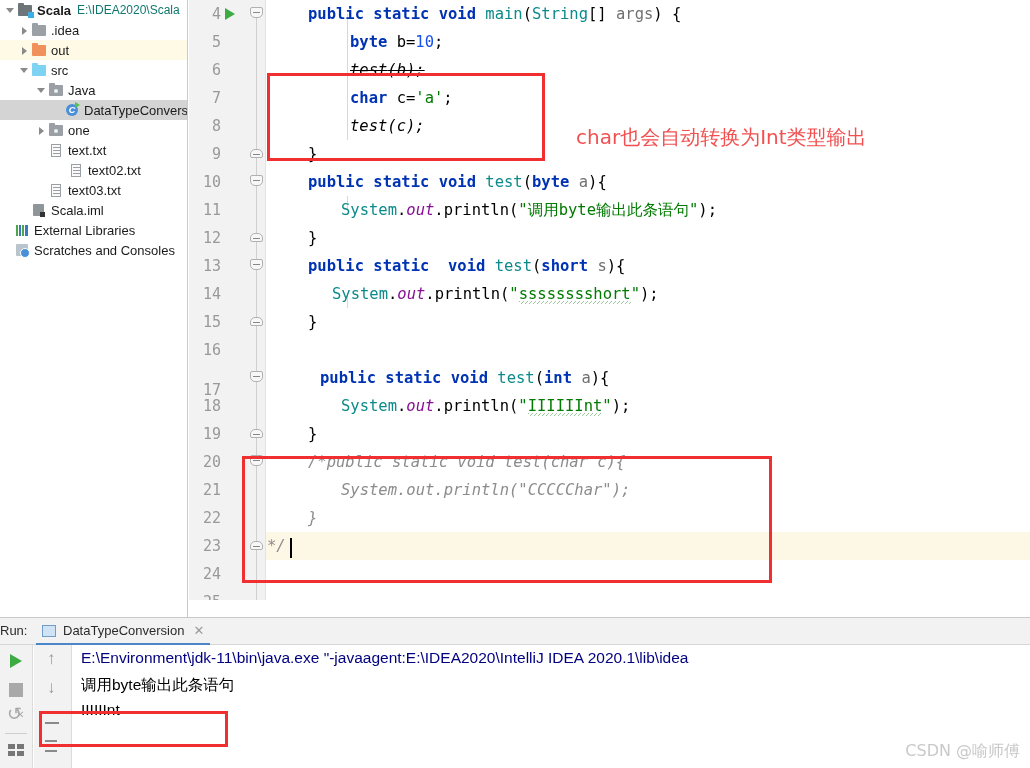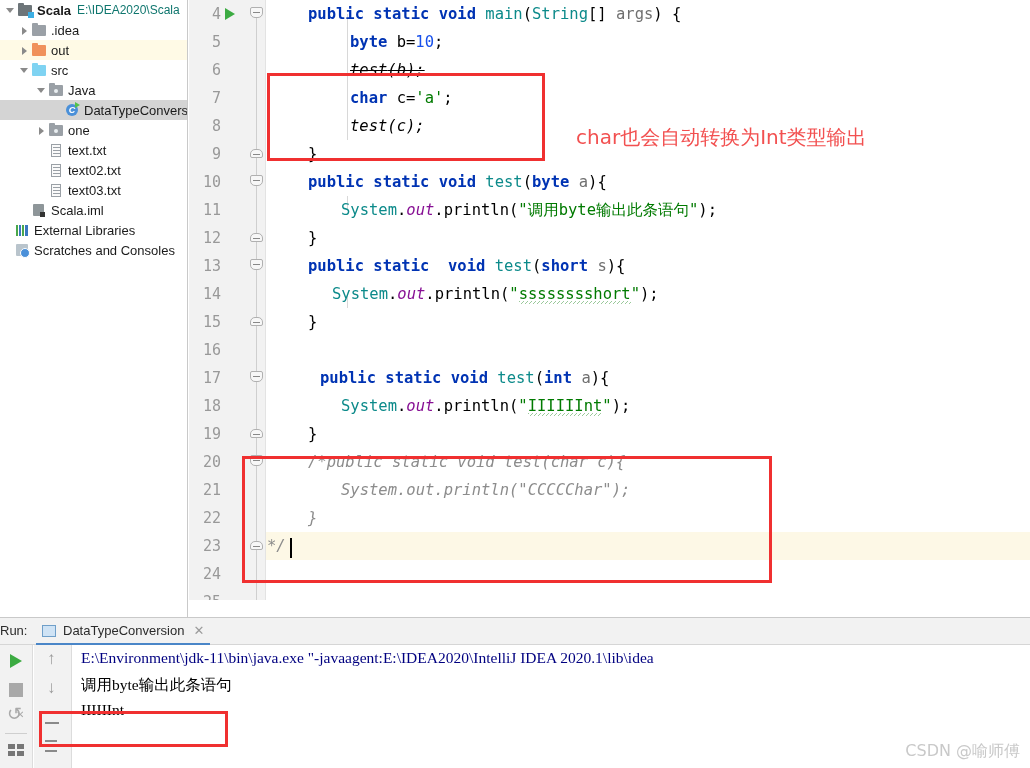--- a/index.html
+++ b/index.html
@@ -326,21 +326,21 @@
     position: absolute; width: 22px; height: 1px; background: #cfcfcf;
   }
   #console {
     position: absolute; left: 73px; top: 27px;
     right: 0; height: 124px;
     background: #ffffff;
     overflow: hidden;
   }
   .con-line {
     position: absolute; left: 8px;
-    font-family: Liberation Serif, serif;
+    font-family: Liberation Sans, sans-serif;
     font-size: 15.5px;
     white-space: pre;
     text-align: center;
   }
   .con-cmd  { color: #000080; }
   .con-out  { color: #000000; }
 
   #watermark {
     position: absolute; right: 10px; bottom: 6px;
     color: #c9c9c9; font-size: 16px;
@@ -405,21 +405,21 @@
           <i class="folder-gray src-dot"></i>
         </span>
       <span class="tree-label">one</span>
     </div>
     <div class="tree-row" style="padding-left:48px">
       <span class="ico">
           <i class="txt-file"></i>
         </span>
       <span class="tree-label">text.txt</span>
     </div>
-    <div class="tree-row" style="padding-left:48px">
+    <div class="tree-row" style="padding-left:68px">
       <span class="ico">
           <i class="txt-file"></i>
         </span>
       <span class="tree-label">text02.txt</span>
     </div>
     <div class="tree-row" style="padding-left:48px">
       <span class="ico">
           <i class="txt-file"></i>
         </span>
       <span class="tree-label">text03.txt</span>
@@ -455,21 +455,21 @@
       <div class="ln" style="top:84px">7</div>
       <div class="ln" style="top:112px">8</div>
       <div class="ln" style="top:140px">9</div>
       <div class="ln" style="top:168px">10</div>
       <div class="ln" style="top:196px">11</div>
       <div class="ln" style="top:224px">12</div>
       <div class="ln" style="top:252px">13</div>
       <div class="ln" style="top:280px">14</div>
       <div class="ln" style="top:308px">15</div>
       <div class="ln" style="top:336px">16</div>
-      <div class="ln" style="top:364px">17</div>
+      <div class="ln" style="top:376px">17</div>
       <div class="ln" style="top:392px">18</div>
       <div class="ln" style="top:420px">19</div>
       <div class="ln" style="top:448px">20</div>
       <div class="ln" style="top:476px">21</div>
       <div class="ln" style="top:504px">22</div>
       <div class="ln" style="top:532px">23</div>
       <div class="ln" style="top:560px">24</div>
       <div class="ln" style="top:588px">25</div>
 
       <div class="run-marker" style="top:0px"></div>

